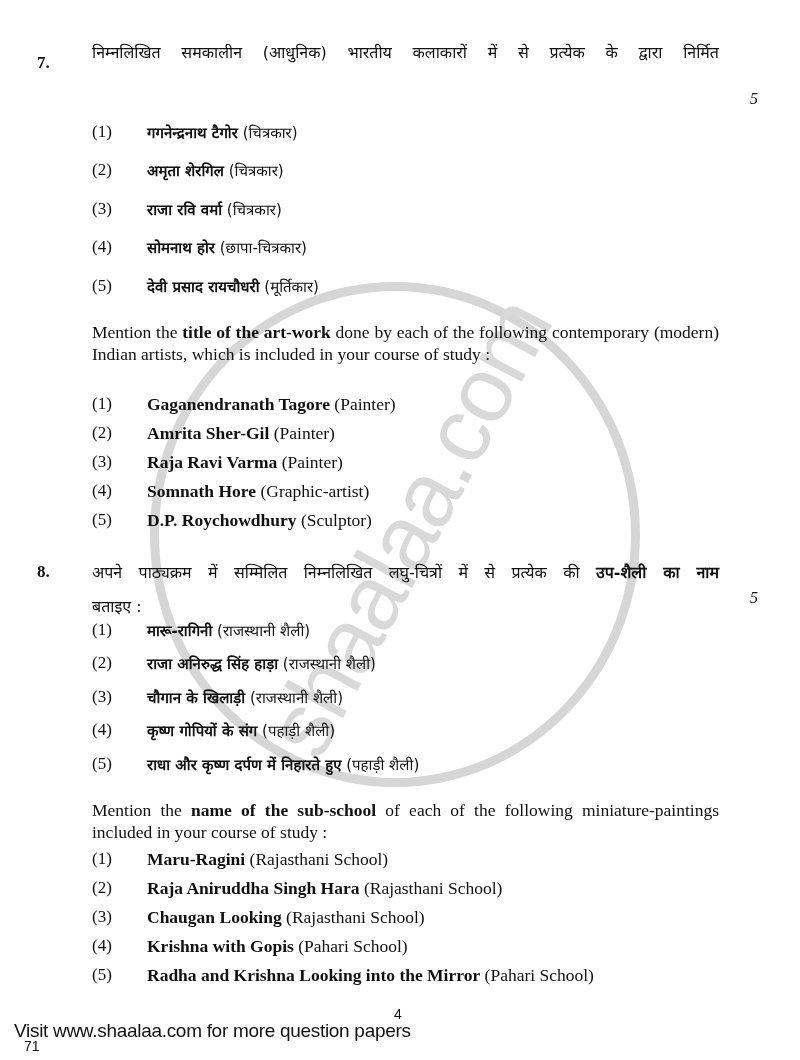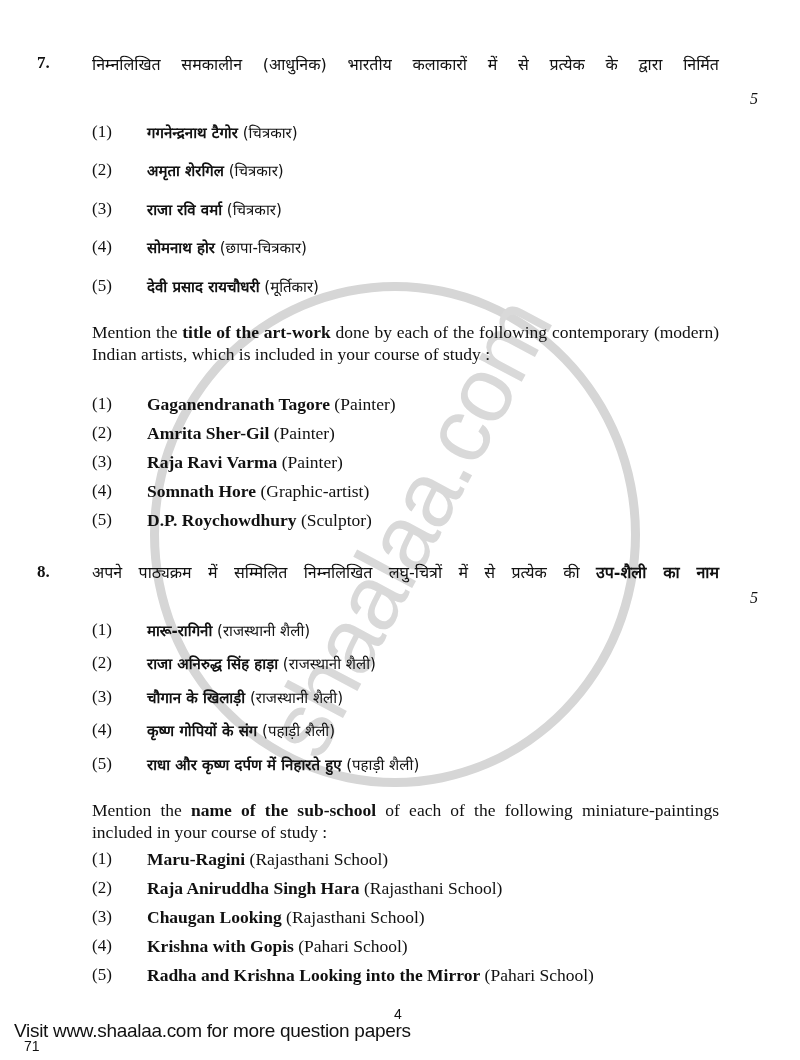--- a/index.html
+++ b/index.html
@@ -47,21 +47,21 @@
 <body>
 
 <div class="page">
 
   <div class="watermark-ring"></div>
   <div class="watermark-text">shaalaa.com</div>
 
   <div class="content">
 
     <div class="qnum" style="top:53px;">7.</div>
-    <div class="hi-para" style="top:48px;">
+    <div class="hi-para" style="top:36px;">
       <span style="display:block;">निम्नलिखित समकालीन (आधुनिक) भारतीय कलाकारों में से प्रत्येक के द्वारा निर्मित</span>
     </div>
     <div class="marks" style="top:90px;">5</div>
 
     <div class="item hi" style="top:122px;">
       <span class="num">(1)</span>
       <span class="txt"><span class="bold">गगनेन्द्रनाथ टैगोर</span><span> (चित्रकार)</span></span>
     </div>
     <div class="item hi" style="top:160px;">
       <span class="num">(2)</span>
@@ -101,20 +101,21 @@
       <span class="txt"><span class="bold">Somnath Hore</span><span> (Graphic-artist)</span></span>
     </div>
     <div class="item en" style="top:510px;">
       <span class="num">(5)</span>
       <span class="txt"><span class="bold">D.P. Roychowdhury</span><span> (Sculptor)</span></span>
     </div>
 
     <div class="qnum" style="top:562px;">8.</div>
     <div class="hi-para" style="top:556px;">
       <span style="display:block;"><span>अपने पाठ्यक्रम में सम्मिलित निम्नलिखित लघु-चित्रों में से प्रत्येक की </span><b>उप-शैली का नाम</b></span>
+      <span class="line2">बताइए :</span>
     </div>
     <div class="marks" style="top:589px;">5</div>
 
     <div class="item hi" style="top:620px;">
       <span class="num">(1)</span>
       <span class="txt"><span class="bold">मारू-रागिनी</span><span> (राजस्थानी शैली)</span></span>
     </div>
     <div class="item hi" style="top:653px;">
       <span class="num">(2)</span>
       <span class="txt"><span class="bold">राजा अनिरुद्ध सिंह हाड़ा</span><span> (राजस्थानी शैली)</span></span>

